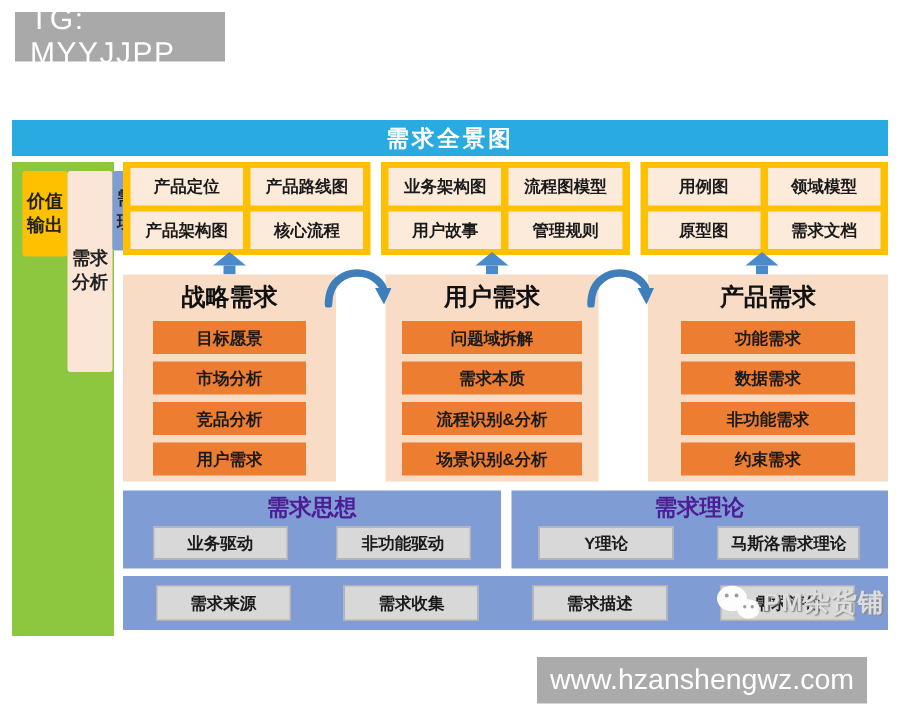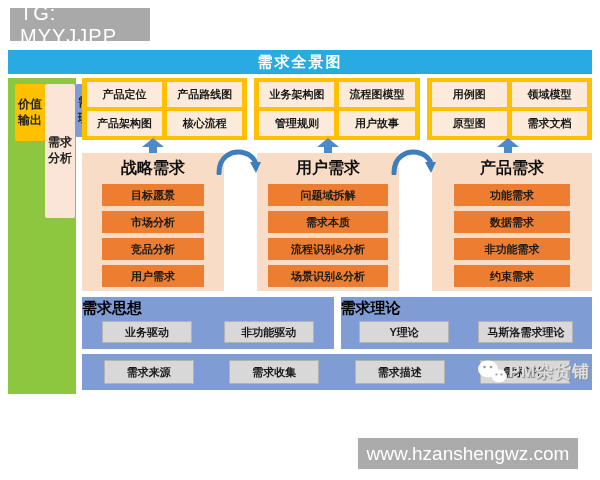--- a/index.html
+++ b/index.html
@@ -5,21 +5,21 @@
   * { margin:0; padding:0; box-sizing:border-box; }
   body { background:#fff; font-family:"Liberation Sans","DejaVu Sans",sans-serif; }
   .stage { position:relative; width:600px; height:480px; background:#fff; overflow:hidden; }
 
   
   .tg-badge { position:absolute; left:10px; top:8px; width:140px; height:33px;
     background:#a9a9a9; color:#fff; font-size:20px; display:flex; align-items:center;
     padding-left:10px; letter-spacing:1px; }
 
   
-  .diagram { position:absolute; left:8px; top:50px; width:584px; height:344px; }
+  .diagram { position:absolute; left:8px; top:80px; width:584px; height:344px; }
   .title-bar { height:24px; background:#29abe2; color:#fff; font-weight:bold; font-size:15px;
     display:flex; align-items:center; justify-content:center; letter-spacing:2px; }
   .d-body { display:flex; margin-top:4px; height:316px; }
 
   
   .sidebar { width:68px; background:#8dc63f; padding:6px 7px; display:flex; }
   .sb-box { border-radius:2px; display:flex; align-items:center; justify-content:center;
     text-align:center; font-weight:bold; font-size:12px; color:#222; line-height:1.3; }
   .sb-box .wrap2 { width:30px; }
   .sb-yellow { background:#ffc000; height:57px; margin-bottom:8px; }
@@ -47,21 +47,21 @@
   .panel-title { font-weight:bold; font-size:16px; color:#111; text-align:center; margin:2px 0 3px 0; }
   .obox { background:#ed7d31; height:22px; margin:5px auto 0 auto; width:72%;
     display:flex; align-items:center; justify-content:center;
     font-weight:bold; font-size:11px; color:#1a1a1a; white-space:nowrap; }
   .arc { position:absolute; top:-4px; }
   .arc1 { left:133px; } .arc2 { left:308px; }
 
   
   .row-theory { display:flex; gap:7px; height:52px; margin-top:6px; }
   .bpanel { flex:1; background:#7f9cd4; padding-top:2px; }
-  .bpanel-title { font-weight:bold; font-size:15px; color:#000000; }
+  .bpanel-title { font-weight:bold; font-size:15px; color:#4c1d95; text-align:center; }
   .btn-row { display:flex; justify-content:space-around; margin-top:3px; padding:0 4px;align-items:flex-end; }
   .gbtn { background:#d8d8d8; border:1px solid #b3b3b3; height:22px; min-width:90px;
     display:flex; align-items:center; justify-content:center; font-weight:bold;
     font-size:11px; color:#1a1a1a; padding:0 8px; white-space:nowrap; }
 
   
   .row-pool { height:36px; margin-top:5px; background:#7f9cd4; display:flex;
     align-items:center; justify-content:space-around; padding:0 4px; position:relative; }
   .row-pool .gbtn { height:24px; }
 
@@ -107,22 +107,22 @@
         <div class="row-groups">
           <div class="group">
             <div class="cell">产品定位</div>
             <div class="cell">产品路线图</div>
             <div class="cell">产品架构图</div>
             <div class="cell">核心流程</div>
           </div>
           <div class="group">
             <div class="cell">业务架构图</div>
             <div class="cell">流程图模型</div>
+            <div class="cell">用户故事</div>
             <div class="cell">管理规则</div>
-            <div class="cell">用户故事</div>
           </div>
           <div class="group">
             <div class="cell">用例图</div>
             <div class="cell">领域模型</div>
             <div class="cell">原型图</div>
             <div class="cell">需求文档</div>
           </div>
         </div>
 
         <div class="row-arrows">

